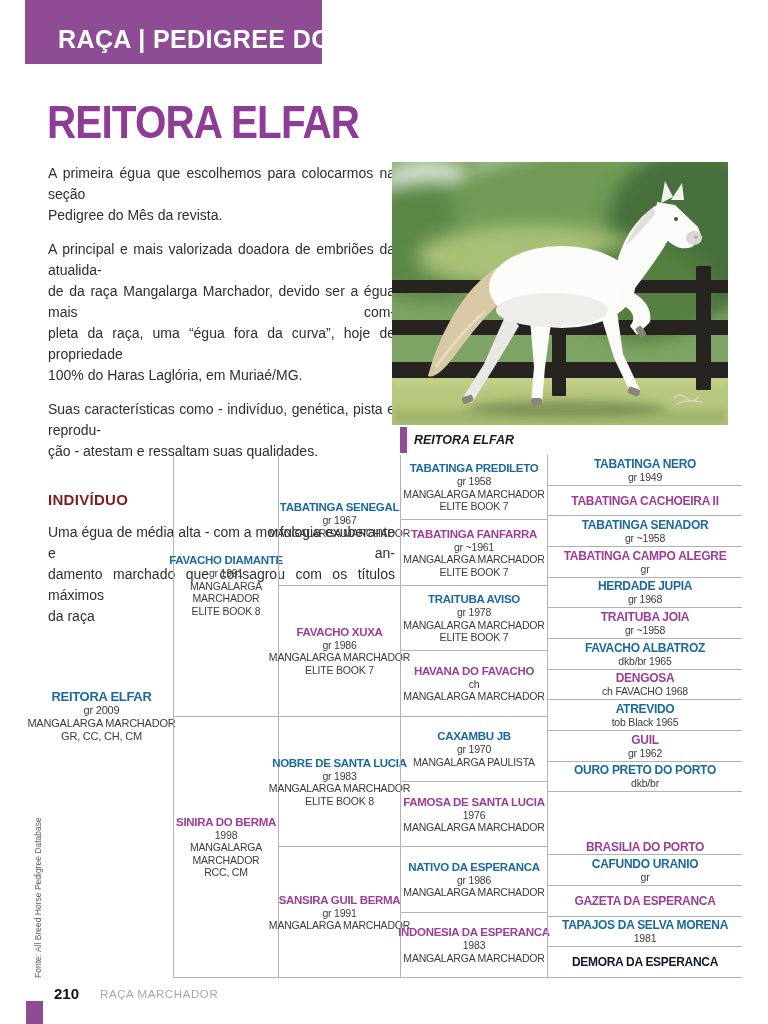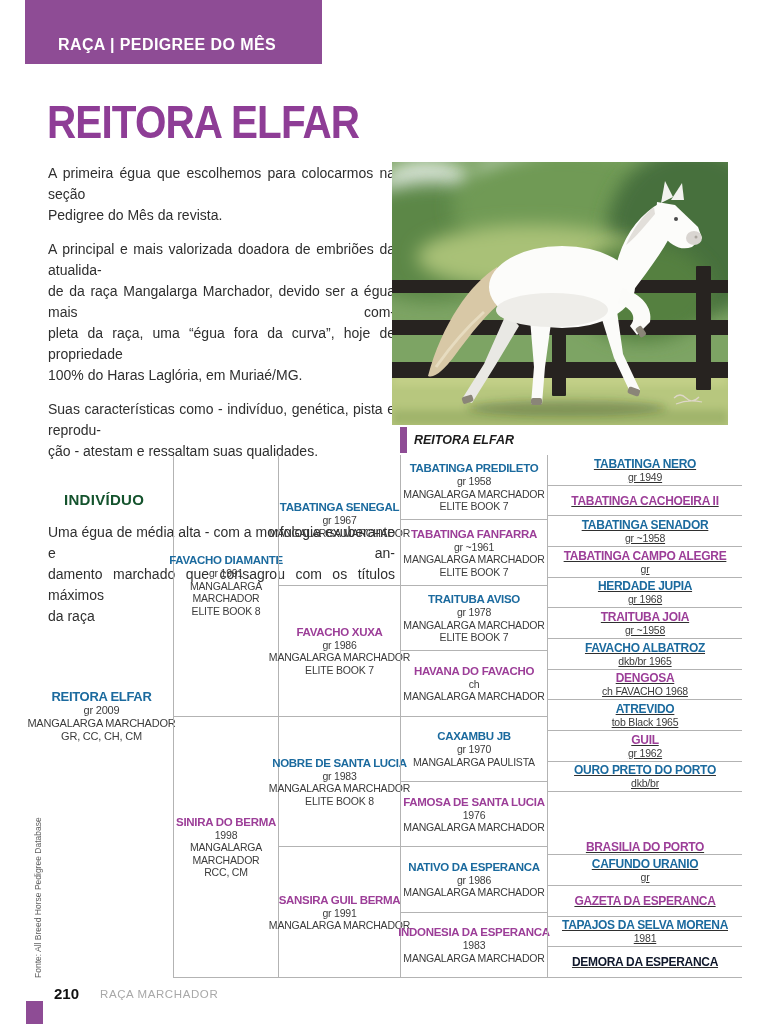--- a/index.html
+++ b/index.html
@@ -2,43 +2,43 @@
 <html><head>
 <meta charset="utf-8">
 <style>
   html,body{margin:0;padding:0;background:#e8e8e8;}
   .page{position:relative;width:768px;height:1024px;background:#ffffff;overflow:hidden;
         font-family:"Liberation Sans","DejaVu Sans",sans-serif;color:#2f2f2f;}
 
   
   .band{position:absolute;left:25px;top:0;width:297px;height:64px;background:var(--brand,#8e4c95);
         display:flex;align-items:flex-end;box-sizing:border-box;padding:0 10px 10px 33px;}
-  .band-label{color:#fff;font-weight:bold;font-size:16px;letter-spacing:.4px;white-space:nowrap;}
+  .band-label{color:#fff;font-weight:bold;font-size:25px;letter-spacing:.4px;white-space:nowrap;}
 
   
   .title{position:absolute;left:47px;top:94px;font-size:47px;font-weight:bold;color:#8e3d96;
          letter-spacing:-1px;white-space:nowrap;transform:scaleX(.86);transform-origin:left top;}
 
   
   .intro{position:absolute;left:48px;top:163px;width:347px;font-size:14px;line-height:21px;}
   .pline{text-align:justify;text-align-last:justify;}
   .pline.last{text-align-last:left;}
   .pgap{height:13px;}
-  .section-h{font-size:15px;font-weight:bold;color:#14532d;letter-spacing:.3px;margin:14px 0 12px 16px;}
+  .section-h{font-size:15px;font-weight:bold;color:#7f1d1d;letter-spacing:.3px;margin:14px 0 12px 0;}
 
   
   .photo{position:absolute;left:392px;top:162px;width:336px;height:263px;}
   .caption-bar{position:absolute;left:400px;top:427px;width:7px;height:26px;background:var(--brand,#8e4c95);}
   .caption{position:absolute;left:414px;top:433px;font-size:12.5px;font-weight:bold;font-style:italic;color:#1c1c1c;}
 
   
   .ped{position:absolute;left:30px;top:455px;width:712px;height:523px;display:flex;}
   .pcol{display:flex;flex-direction:column;box-sizing:border-box;}
   .pcol + .pcol{border-left:1px solid #b3b3b3;}
-  .c1{width:143px;} .c2{width:105px;} .c3{width:122px;} .c4{width:147px;} .c5{width:195px;text-decoration:underline;}
+  .c1{width:143px;} .c2{width:105px;} .c3{width:122px;} .c4{width:147px;} .c5{width:195px;}
   .pcell{flex:1;display:flex;flex-direction:column;justify-content:center;align-items:center;
          text-align:center;box-sizing:border-box;border-bottom:1px solid #b3b3b3;overflow:visible;}
   .c1 .pcell{border-bottom:none;}
   .pname{font-weight:bold;font-size:11.5px;line-height:14px;letter-spacing:-.3px;white-space:nowrap;}
   .c5 .pname{font-size:12px;}
   .c1 .pname{font-size:13px;}
   .pdet{font-size:10.5px;line-height:12.5px;color:#3c3c3c;letter-spacing:-.2px;white-space:nowrap;}
   .c1 .pdet{font-size:11px;line-height:13px;}
 
   

